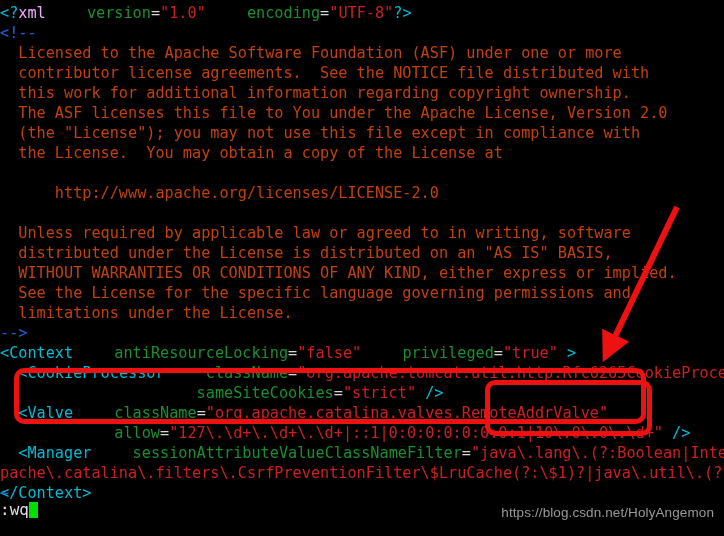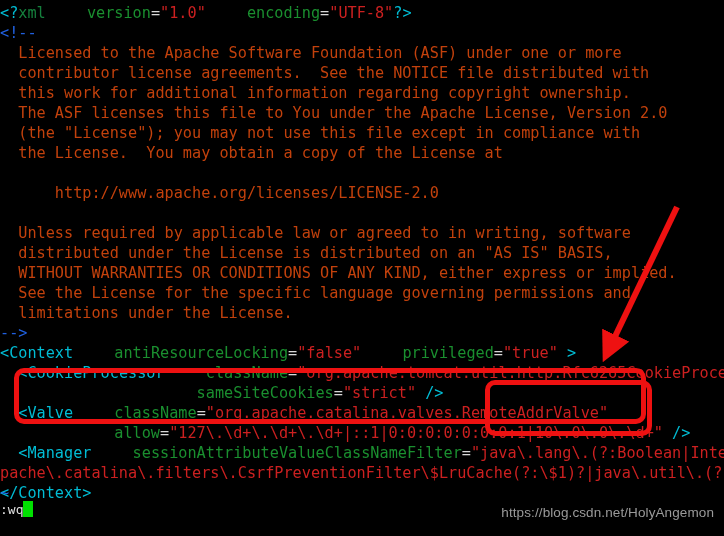--- a/index.html
+++ b/index.html
@@ -41,37 +41,37 @@
     overflow: hidden;
   }
 
   
   .c-tag      { color: #00bcd4; }
   .c-attr     { color: #1a8f2f; margin-left: 32px; }          
   .c-str      { color: #cc2020; }          
   .c-op       { color: #d8d8d8; }          
   .c-comment  { color: #c2410c; }          
   .c-cmtdelim { color: #2060df; }
-  .c-green    { color: #15803d; }
+  .c-green    { color: #f0abfc; }
 
   #tilde-line {
     position: absolute;
     left: 0;
     top: 483px;
     font-size: 15.2px;
     line-height: 20px;
     color: #1e6ff0;
     white-space: pre;
   }
 
   #cmdline {
     position: absolute;
     left: 0;
     top: 500px;
-    font-size: 13px;
+    font-size: 16px;
     line-height: 20px;
     color: #e0e0e0;
     white-space: pre;
   }
   #cursor-block {
     display: inline-block;
     width: 9.5px;
     height: 16px;
     background: #00e000;
     vertical-align: -3px;

